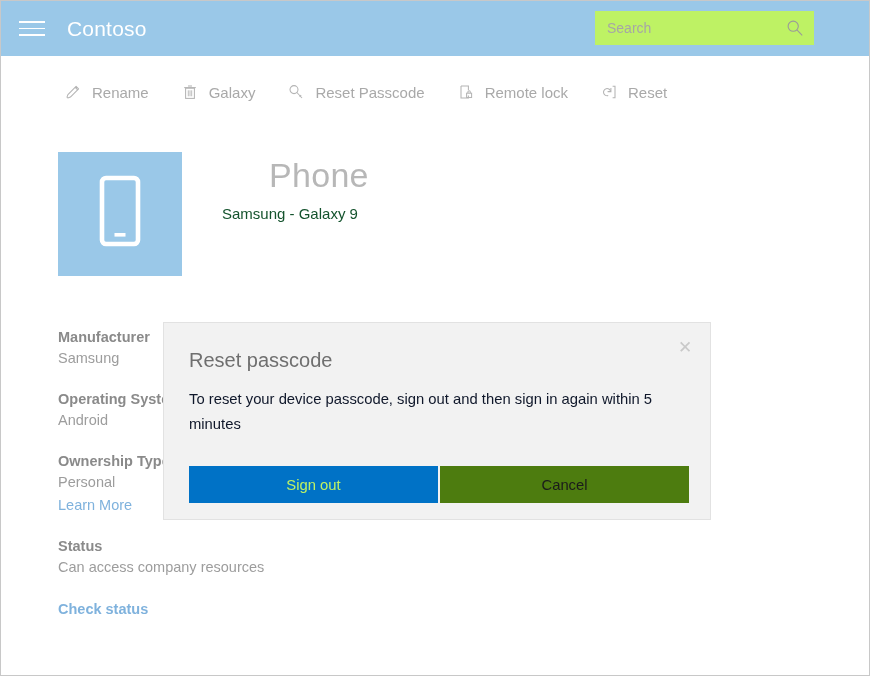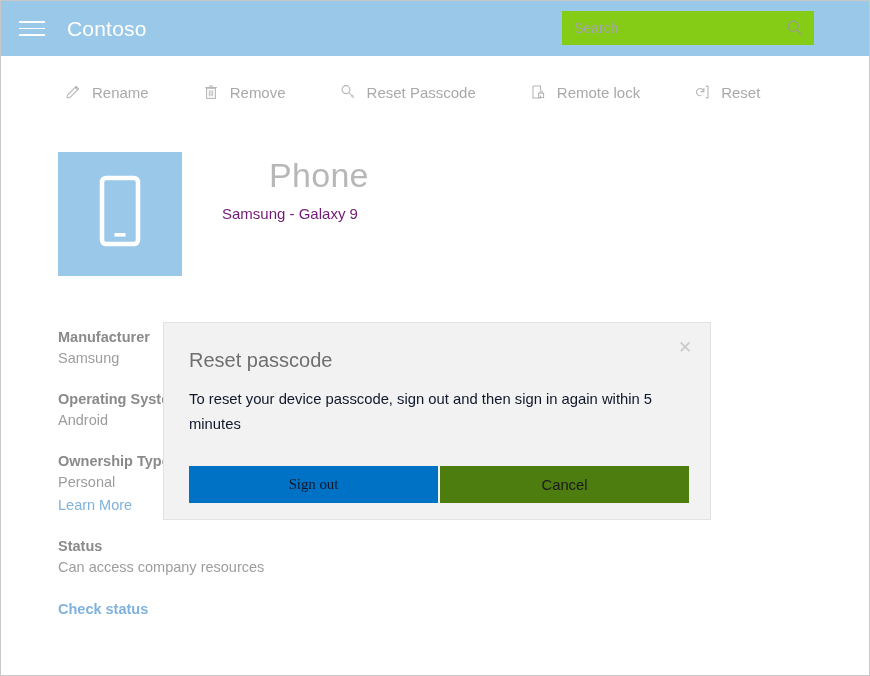--- a/index.html
+++ b/index.html
@@ -55,23 +55,23 @@
     margin-left: 22px;
     color: #ffffff;
     font-size: 21px;
     font-weight: 400;
     letter-spacing: 0.2px;
   }
   .search-wrap {
     position: absolute;
     right: 57px;
     top: 10px;
-    width: 252px;
+    width: 219px;
     height: 34px;
-    background: #84cc16;
+    background: #bef264;
     display: flex;
     align-items: center;
     box-sizing: border-box;
   }
   .search-input {
     border: none;
     outline: none;
     background: transparent;
     font-family: "Liberation Sans", sans-serif;
     font-size: 14px;
@@ -90,21 +90,20 @@
     cursor: pointer;
   }
 
   
   .commandbar {
     position: absolute;
     left: 62px;
     top: 81px;
     display: flex;
     align-items: center;
-    gap: 21px;
   }
   .cmd {
     display: flex;
     align-items: center;
     margin-right: 31px;
     cursor: pointer;
     user-select: none;
   }
   .cmd .ico {
     width: 20px;
@@ -140,21 +139,21 @@
     color: #b7b7b7;
     font-weight: 400;
     letter-spacing: 0.3px;
     margin-left: 48px;
   }
   .hero-sub {
     position: absolute;
     left: 221px;
     top: 204px;
     font-size: 15px;
-    color: #701a75;
+    color: #14532d;
   }
 
   
   .details {
     position: absolute;
     left: 57px;
     top: 326px;
     width: 330px;
   }
   .detail-group { margin-bottom: 19px; }
@@ -230,21 +229,21 @@
     width: 249px;
     height: 37px;
     border: none;
     font-family: "Liberation Sans", sans-serif;
     font-size: 14.8px;
     cursor: pointer;
     display: flex;
     align-items: center;
     justify-content: center;
   }
-  .btn-primary { background: #0072c6; color: #0f172a; font-family: Liberation Serif, serif; }
+  .btn-primary { background: #0072c6; color: #bef264; }
   .btn-secondary { background: #4d7c0f; color: #1b1b1b; }
 </style>
 </head>
 <body>
 
 <div class="app-frame">
 
   <div class="header">
     <div class="hamburger">
       <span></span>
@@ -280,21 +279,21 @@
       <span class="ico">
         <svg width="18" height="18" viewBox="0 0 18 18">
           <rect x="4.6" y="5.2" width="8.8" height="10.2" fill="none" stroke="#b4b4b4" stroke-width="1.05"></rect>
           <line x1="3.2" y1="4.6" x2="14.8" y2="4.6" stroke="#b4b4b4" stroke-width="1.05"></line>
           <line x1="7" y1="3" x2="11" y2="3" stroke="#b4b4b4" stroke-width="1.05"></line>
           <line x1="7.3" y1="7.3" x2="7.3" y2="13.3" stroke="#b4b4b4" stroke-width="0.9"></line>
           <line x1="9" y1="7.3" x2="9" y2="13.3" stroke="#b4b4b4" stroke-width="0.9"></line>
           <line x1="10.7" y1="7.3" x2="10.7" y2="13.3" stroke="#b4b4b4" stroke-width="0.9"></line>
         </svg>
       </span>
-      <span class="lbl">Remove</span>
+      <span class="lbl">Galaxy</span>
     </div>
 
     <div class="cmd">
       <span class="ico">
         <svg width="18" height="18" viewBox="0 0 18 18">
           <circle cx="7" cy="6.6" r="4" fill="none" stroke="#b4b4b4" stroke-width="1.05"></circle>
           <line x1="9.9" y1="9.5" x2="15" y2="15" stroke="#b4b4b4" stroke-width="1.05"></line>
           <line x1="12.6" y1="13.6" x2="14.2" y2="12" stroke="#b4b4b4" stroke-width="1.05"></line>
         </svg>
       </span>

